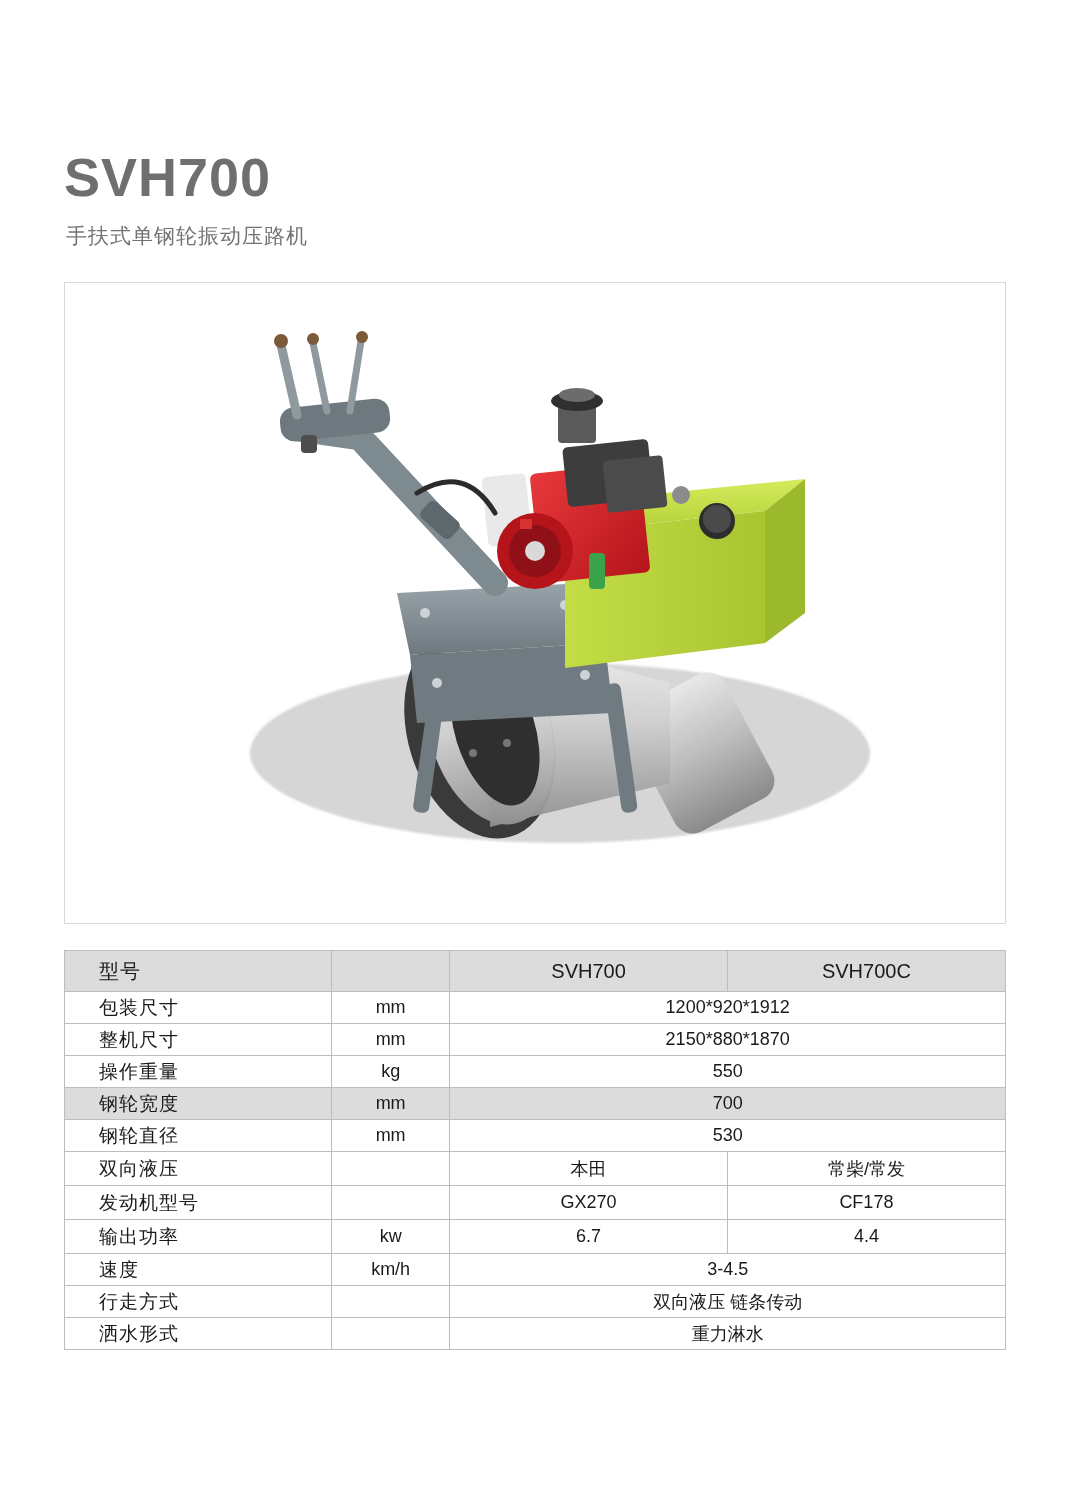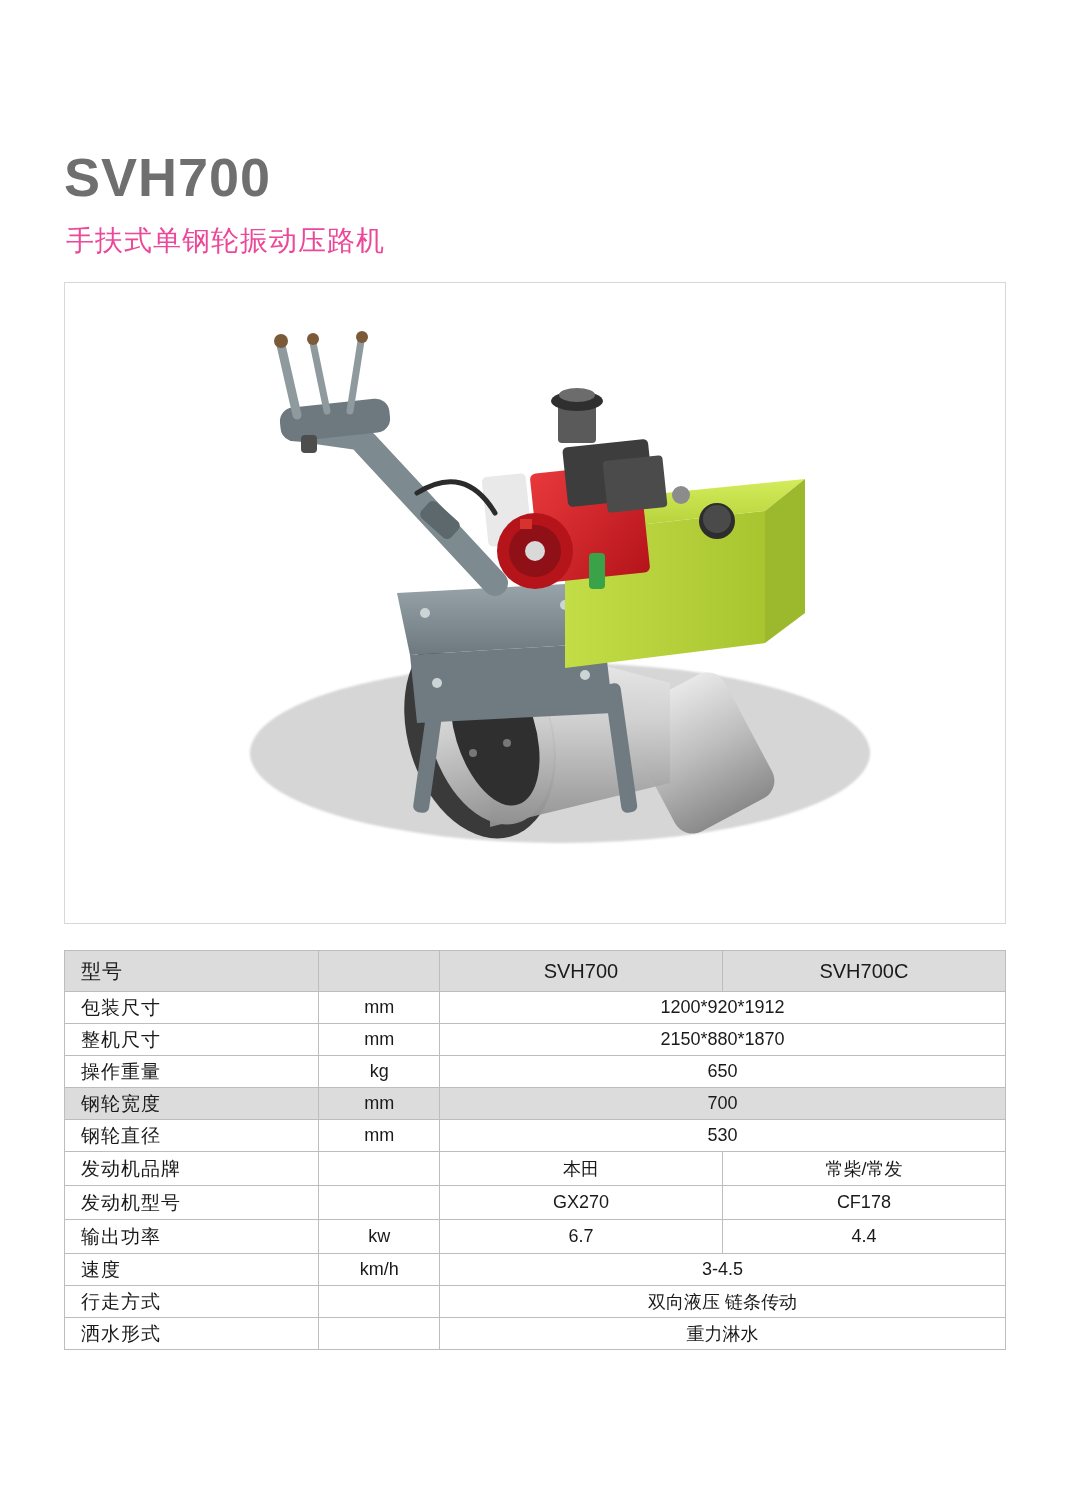--- a/index.html
+++ b/index.html
@@ -32,22 +32,22 @@
   .product-title {
     font-size: 54px;
     font-weight: bold;
     letter-spacing: 1px;
     color: #6f6f6f;
     line-height: 1.0;
     margin: 0;
   }
   .product-subtitle {
     margin: 18px 0 0 2px;
-    font-size: 28px;
-    color: #ec4899;
+    font-size: 21px;
+    color: #737373;
     letter-spacing: 1px;
     font-weight: normal;
   }
 
   
   .image-panel {
     position: absolute;
     left: 64px;
     top: 282px;
     width: 940px;
@@ -95,21 +95,21 @@
     height: 31px;
     text-align: center;
     vertical-align: middle;
     font-family: "Liberation Sans", "DejaVu Sans", sans-serif;
   }
   .spec-table tr.shade td {
     background: #dcdcdc;
   }
   .spec-table td.name {
     text-align: left;
-    padding-left: 16px;
+    padding-left: 34px;
     width: 244px;
     letter-spacing: 1px;
   }
   .spec-table td.unit {
     width: 122px;
     font-size: 18px;
     margin-left: 30px;
   }
   .spec-table td.val,
   .spec-table td.val-span {
@@ -252,37 +252,37 @@
 
       <tr>
         <td class="name">整机尺寸</td>
         <td class="unit">mm</td>
         <td class="val-span" colspan="2">2150*880*1870</td>
       </tr>
 
       <tr>
         <td class="name">操作重量</td>
         <td class="unit">kg</td>
-        <td class="val-span" colspan="2">650</td>
+        <td class="val-span" colspan="2">550</td>
       </tr>
 
       <tr class="shade">
         <td class="name">钢轮宽度</td>
         <td class="unit">mm</td>
         <td class="val-span" colspan="2">700</td>
       </tr>
 
       <tr>
         <td class="name">钢轮直径</td>
         <td class="unit">mm</td>
         <td class="val-span" colspan="2">530</td>
       </tr>
 
       <tr class="tall">
-        <td class="name">发动机品牌</td>
+        <td class="name">双向液压</td>
         <td class="unit"></td>
         <td class="val">本田</td>
         <td class="val">常柴/常发</td>
       </tr>
 
       <tr class="tall">
         <td class="name">发动机型号</td>
         <td class="unit"></td>
         <td class="val">GX270</td>
         <td class="val">CF178</td>

